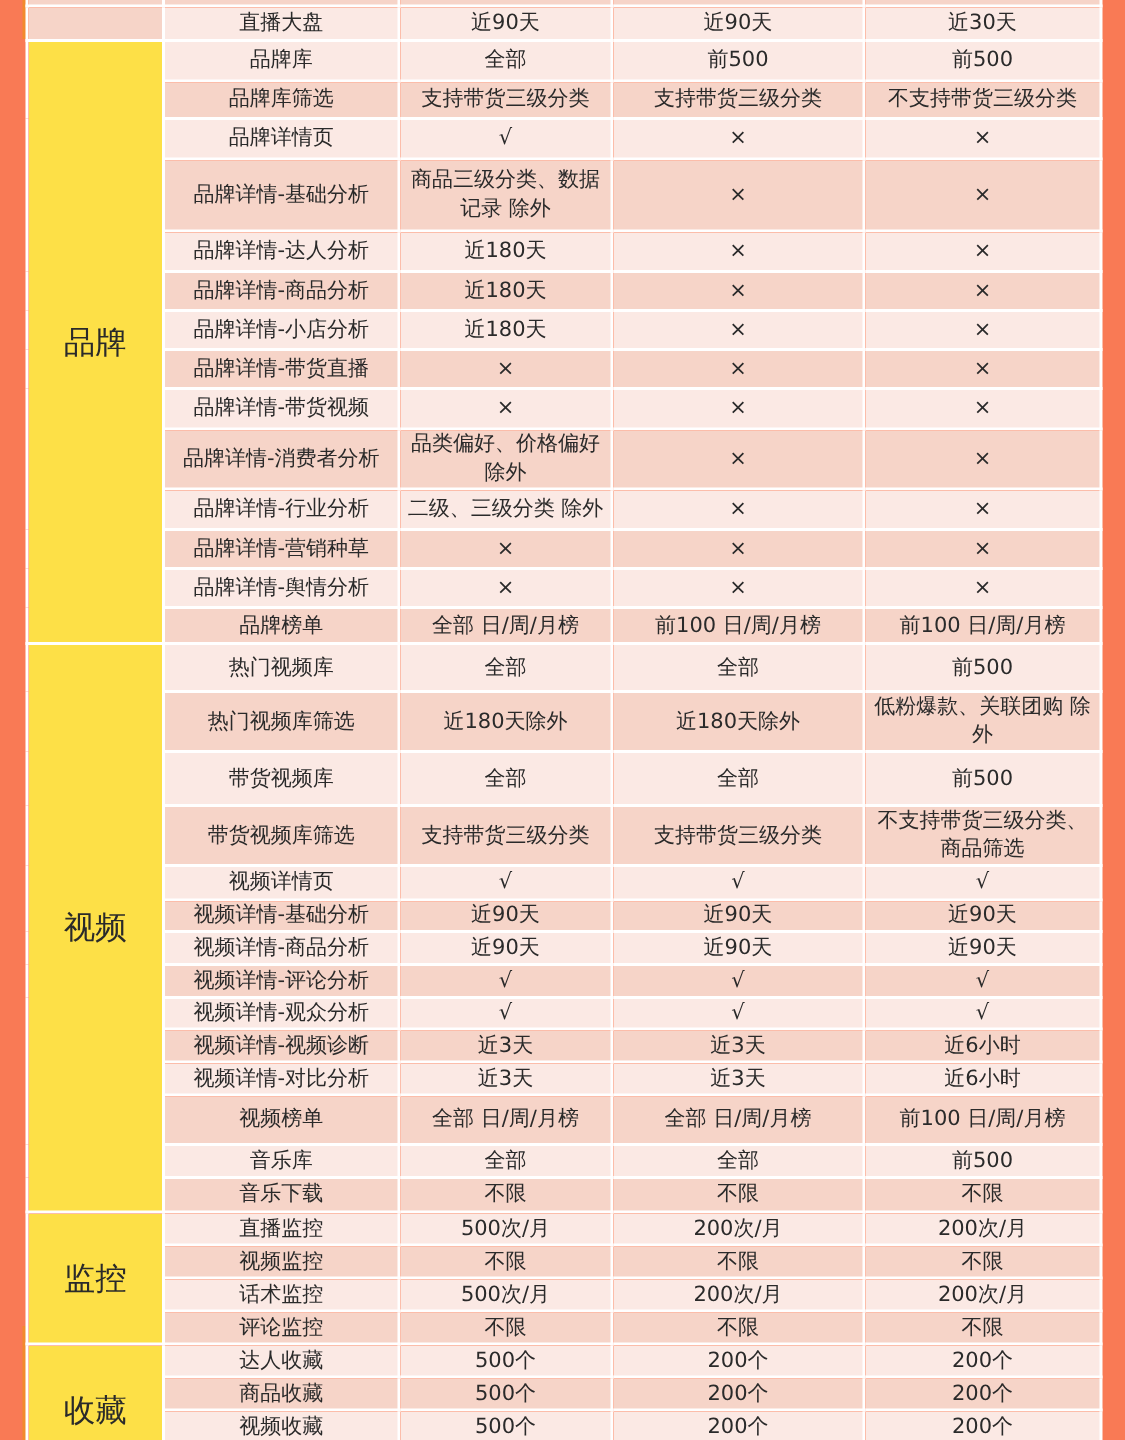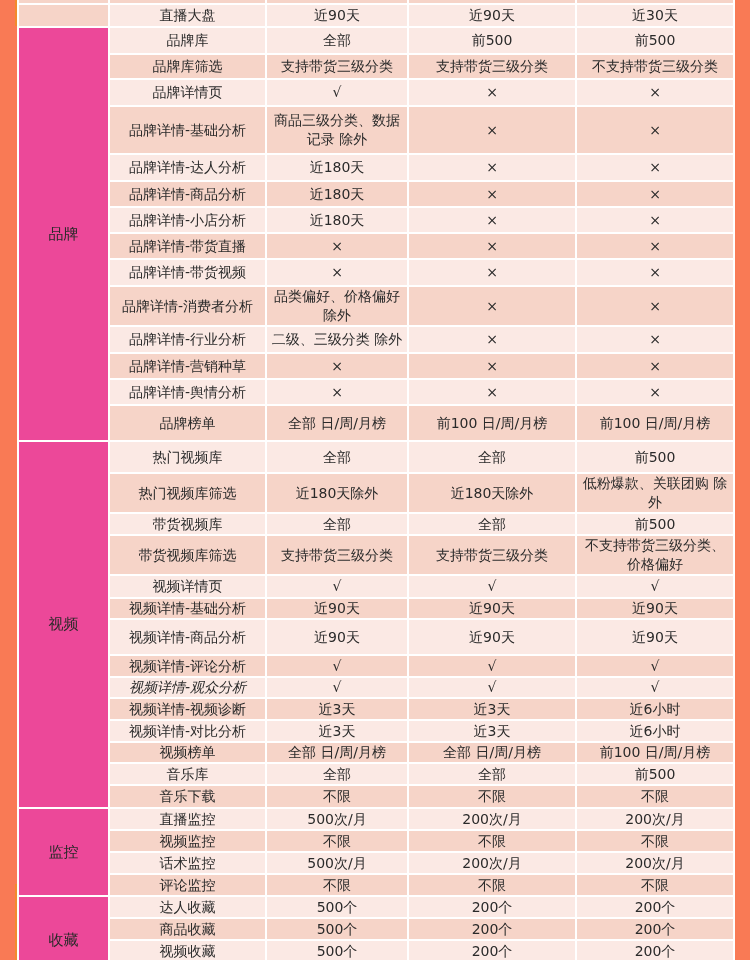--- a/index.html
+++ b/index.html
@@ -16,21 +16,21 @@
     table {
       border-collapse: collapse; width: 716px; table-layout: fixed;
       font-size: 14px;
     }
     td {
       border: 2px solid #FFFFFF;
       text-align: center; vertical-align: middle;
       padding: 0 2px; line-height: 19px;
       overflow: hidden;
     }
-    td.cat { background: #ec4899; font-size: 15px; }
+    td.cat { background: #fde047; font-size: 21px; }
     tr.light td.c { background: #FBE9E4; }
     tr.dark td.c { background: #F6D4C8; }
     col.c0 { width: 91px; }
     col.c1 { width: 157px; }
     col.c2 { width: 142px; }
     col.c3 { width: 168px; }
     col.c4 { width: 158px; }
     .edge-accent {
       position: absolute; left: 15px; width: 3px; background: #F28A2E;
     }
@@ -140,95 +140,95 @@
         <td class="c">×</td>
         <td class="c">×</td>
         <td class="c">×</td>
       </tr>
       <tr class="light" style="height:26px;">
         <td class="c">品牌详情-舆情分析</td>
         <td class="c">×</td>
         <td class="c">×</td>
         <td class="c">×</td>
       </tr>
-      <tr class="dark" style="height:36px;">
+      <tr class="dark" style="height:24px;">
         <td class="c">品牌榜单</td>
         <td class="c">全部 日/周/月榜</td>
         <td class="c">前100 日/周/月榜</td>
         <td class="c">前100 日/周/月榜</td>
       </tr>
 
       <tr class="light" style="height:32px;">
         <td class="cat" rowspan="14">视频</td>
         <td class="c">热门视频库</td>
         <td class="c">全部</td>
         <td class="c">全部</td>
         <td class="c">前500</td>
       </tr>
       <tr class="dark" style="height:40px;">
         <td class="c">热门视频库筛选</td>
         <td class="c">近180天除外</td>
         <td class="c">近180天除外</td>
         <td class="c">低粉爆款、关联团购 除外</td>
       </tr>
-      <tr class="light" style="height:22px;">
+      <tr class="light" style="height:36px;">
         <td class="c">带货视频库</td>
         <td class="c">全部</td>
         <td class="c">全部</td>
         <td class="c">前500</td>
       </tr>
       <tr class="dark" style="height:40px;">
         <td class="c">带货视频库筛选</td>
         <td class="c">支持带货三级分类</td>
         <td class="c">支持带货三级分类</td>
-        <td class="c">不支持带货三级分类、价格偏好</td>
+        <td class="c">不支持带货三级分类、商品筛选</td>
       </tr>
       <tr class="light" style="height:23px;">
         <td class="c">视频详情页</td>
         <td class="c">√</td>
         <td class="c">√</td>
         <td class="c">√</td>
       </tr>
       <tr class="dark" style="height:20px;">
         <td class="c">视频详情-基础分析</td>
         <td class="c">近90天</td>
         <td class="c">近90天</td>
         <td class="c">近90天</td>
       </tr>
-      <tr class="light" style="height:36px;">
+      <tr class="light" style="height:22px;">
         <td class="c">视频详情-商品分析</td>
         <td class="c">近90天</td>
         <td class="c">近90天</td>
         <td class="c">近90天</td>
       </tr>
       <tr class="dark" style="height:22px;">
         <td class="c">视频详情-评论分析</td>
         <td class="c">√</td>
         <td class="c">√</td>
         <td class="c">√</td>
       </tr>
-      <tr class="light" style="height:16px;font-style:italic;">
+      <tr class="light" style="height:16px;">
         <td class="c">视频详情-观众分析</td>
         <td class="c">√</td>
         <td class="c">√</td>
         <td class="c">√</td>
       </tr>
       <tr class="dark" style="height:22px;">
         <td class="c">视频详情-视频诊断</td>
         <td class="c">近3天</td>
         <td class="c">近3天</td>
         <td class="c">近6小时</td>
       </tr>
       <tr class="light" style="height:22px;border-radius:10px;">
         <td class="c">视频详情-对比分析</td>
         <td class="c">近3天</td>
         <td class="c">近3天</td>
         <td class="c">近6小时</td>
       </tr>
-      <tr class="dark" style="height:21px;">
+      <tr class="dark" style="height:33px;">
         <td class="c">视频榜单</td>
         <td class="c">全部 日/周/月榜</td>
         <td class="c">全部 日/周/月榜</td>
         <td class="c">前100 日/周/月榜</td>
       </tr>
       <tr class="light" style="height:22px;">
         <td class="c">音乐库</td>
         <td class="c">全部</td>
         <td class="c">全部</td>
         <td class="c">前500</td>

